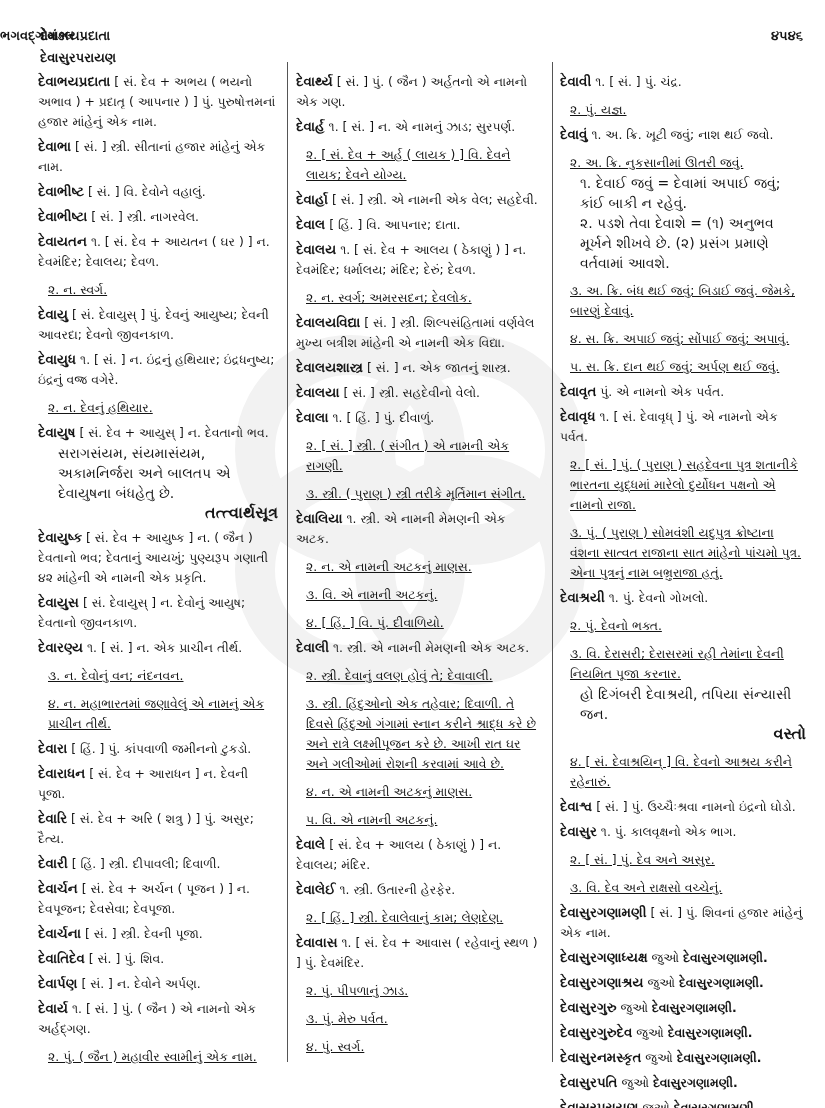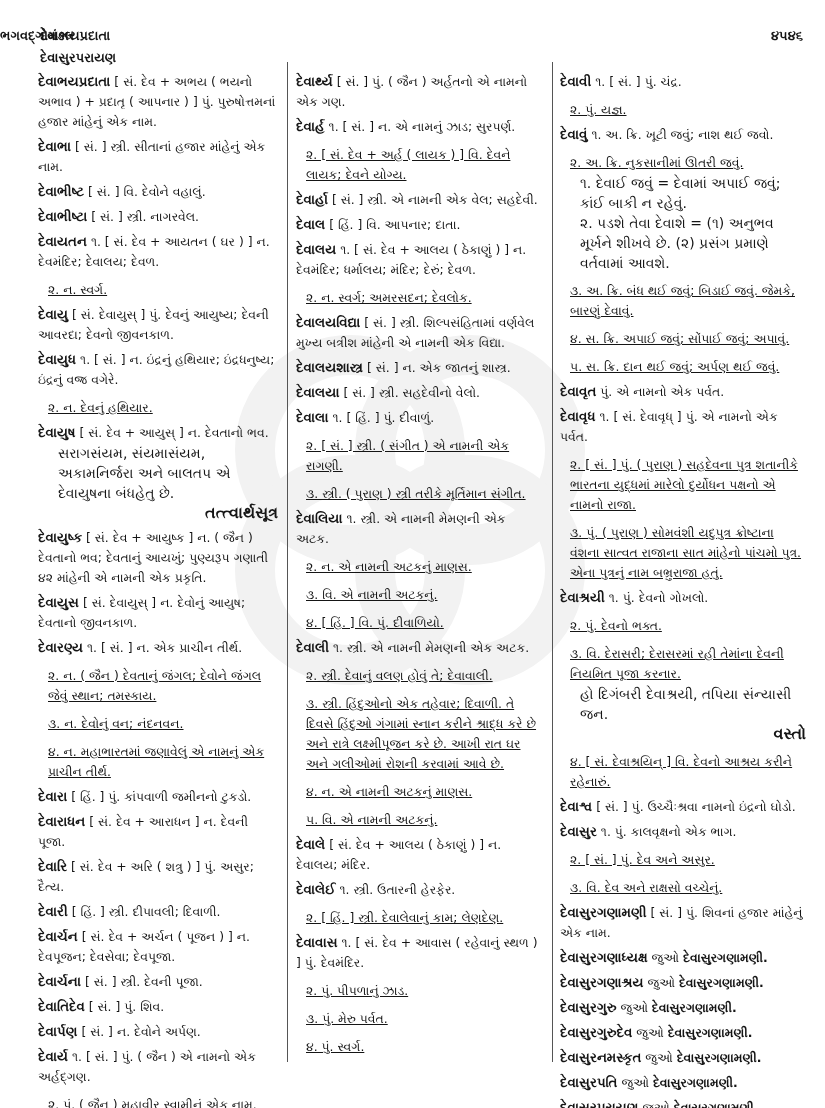--- a/index.html
+++ b/index.html
@@ -89,21 +89,20 @@
       <div class="source">તત્ત્વાર્થસૂત્ર</div>
     </div>
     <div class="entry">
       <div class="def"><span class="hw">દેવાયુષ્ક</span> <span>[ સં. દેવ + આયુષ્ક ] ન. ( જૈન ) દેવતાનો ભવ; દેવતાનું આયખું; પુણ્યરૂપ ગણાતી ૪૨ માંહેની એ નામની એક પ્રકૃતિ.</span></div>
     </div>
     <div class="entry">
       <div class="def"><span class="hw">દેવાયુસ</span> <span>[ સં. દેવાયુસ્ ] ન. દેવોનું આયુષ; દેવતાનો જીવનકાળ.</span></div>
     </div>
     <div class="entry">
       <div class="def"><span class="hw">દેવારણ્ય</span> <span>૧. [ સં. ] ન. એક પ્રાચીન તીર્થ.</span></div>
-      <div class="sense">૨. ન. ( જૈન ) દેવતાનું જંગલ; દેવોને જંગલ જેવું સ્થાન; તમસ્કાય.</div>
       <div class="sense">૩. ન. દેવોનું વન; નંદનવન.</div>
       <div class="sense">૪. ન. મહાભારતમાં જણાવેલું એ નામનું એક પ્રાચીન તીર્થ.</div>
     </div>
     <div class="entry">
       <div class="def"><span class="hw">દેવારા</span> <span>[ હિં. ] પું. કાંપવાળી જમીનનો ટુકડો.</span></div>
     </div>
     <div class="entry">
       <div class="def"><span class="hw">દેવારાધન</span> <span>[ સં. દેવ + આરાધન ] ન. દેવની પૂજા.</span></div>
     </div>
     <div class="entry">

